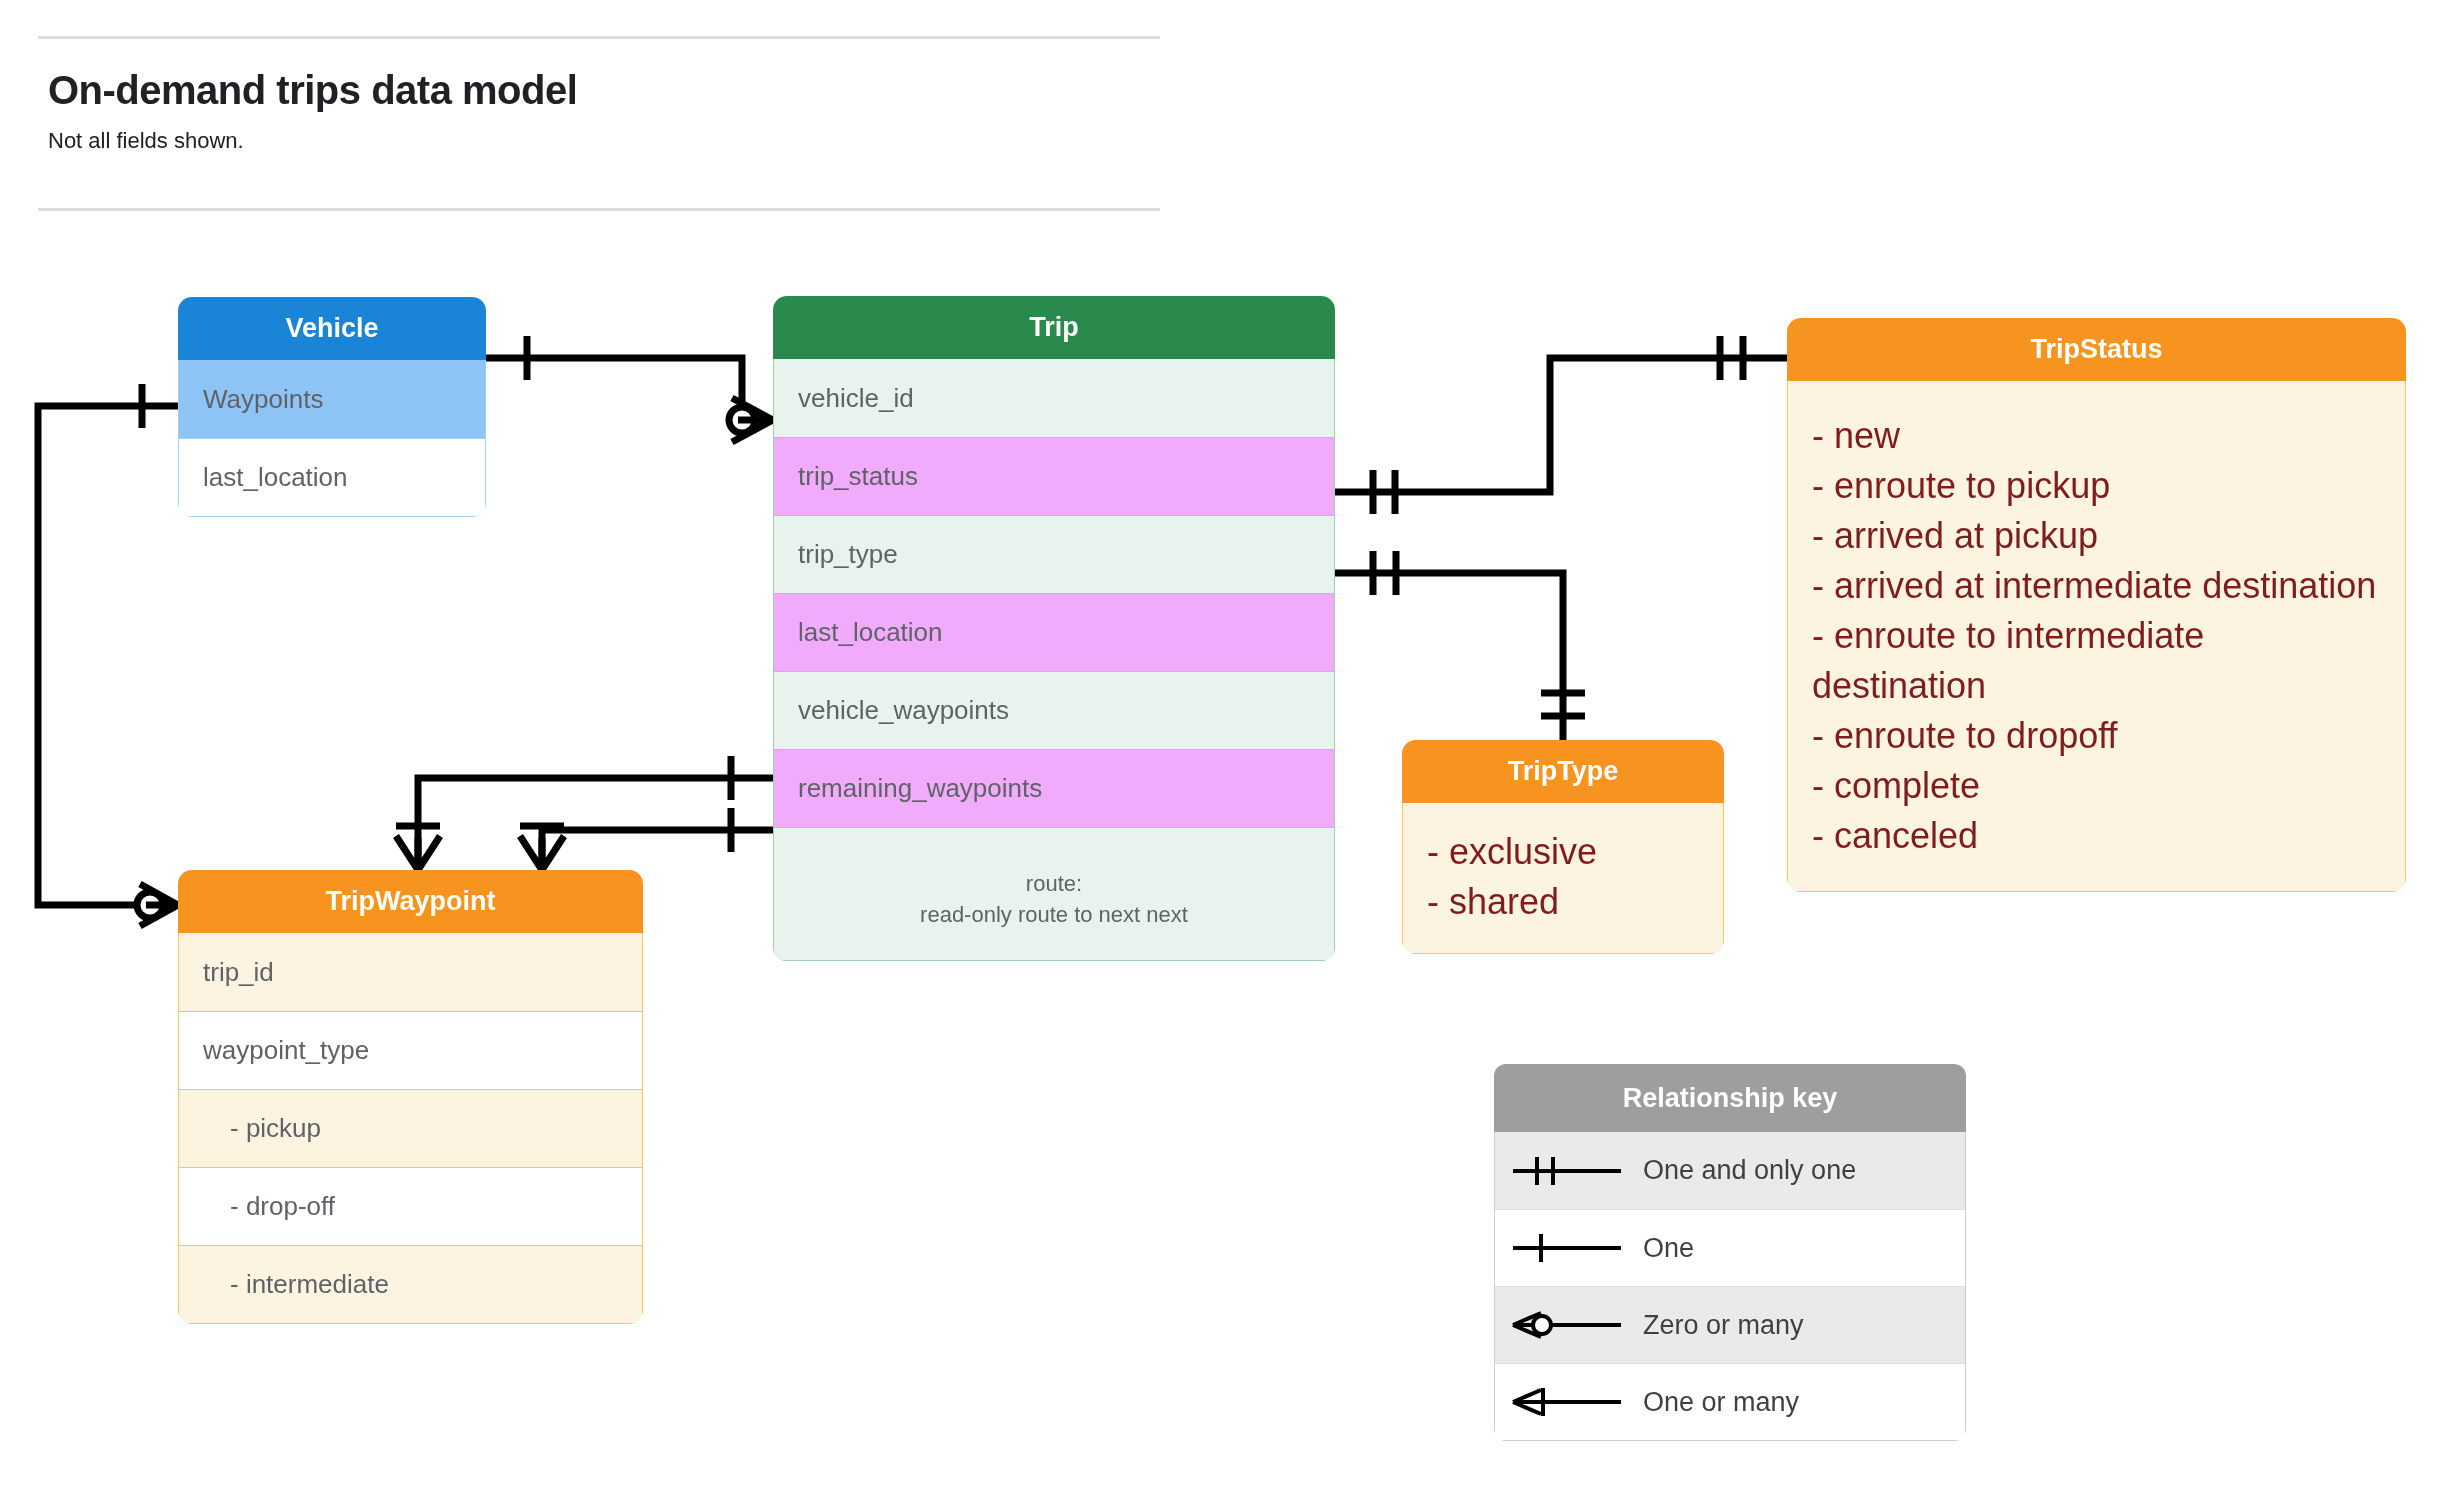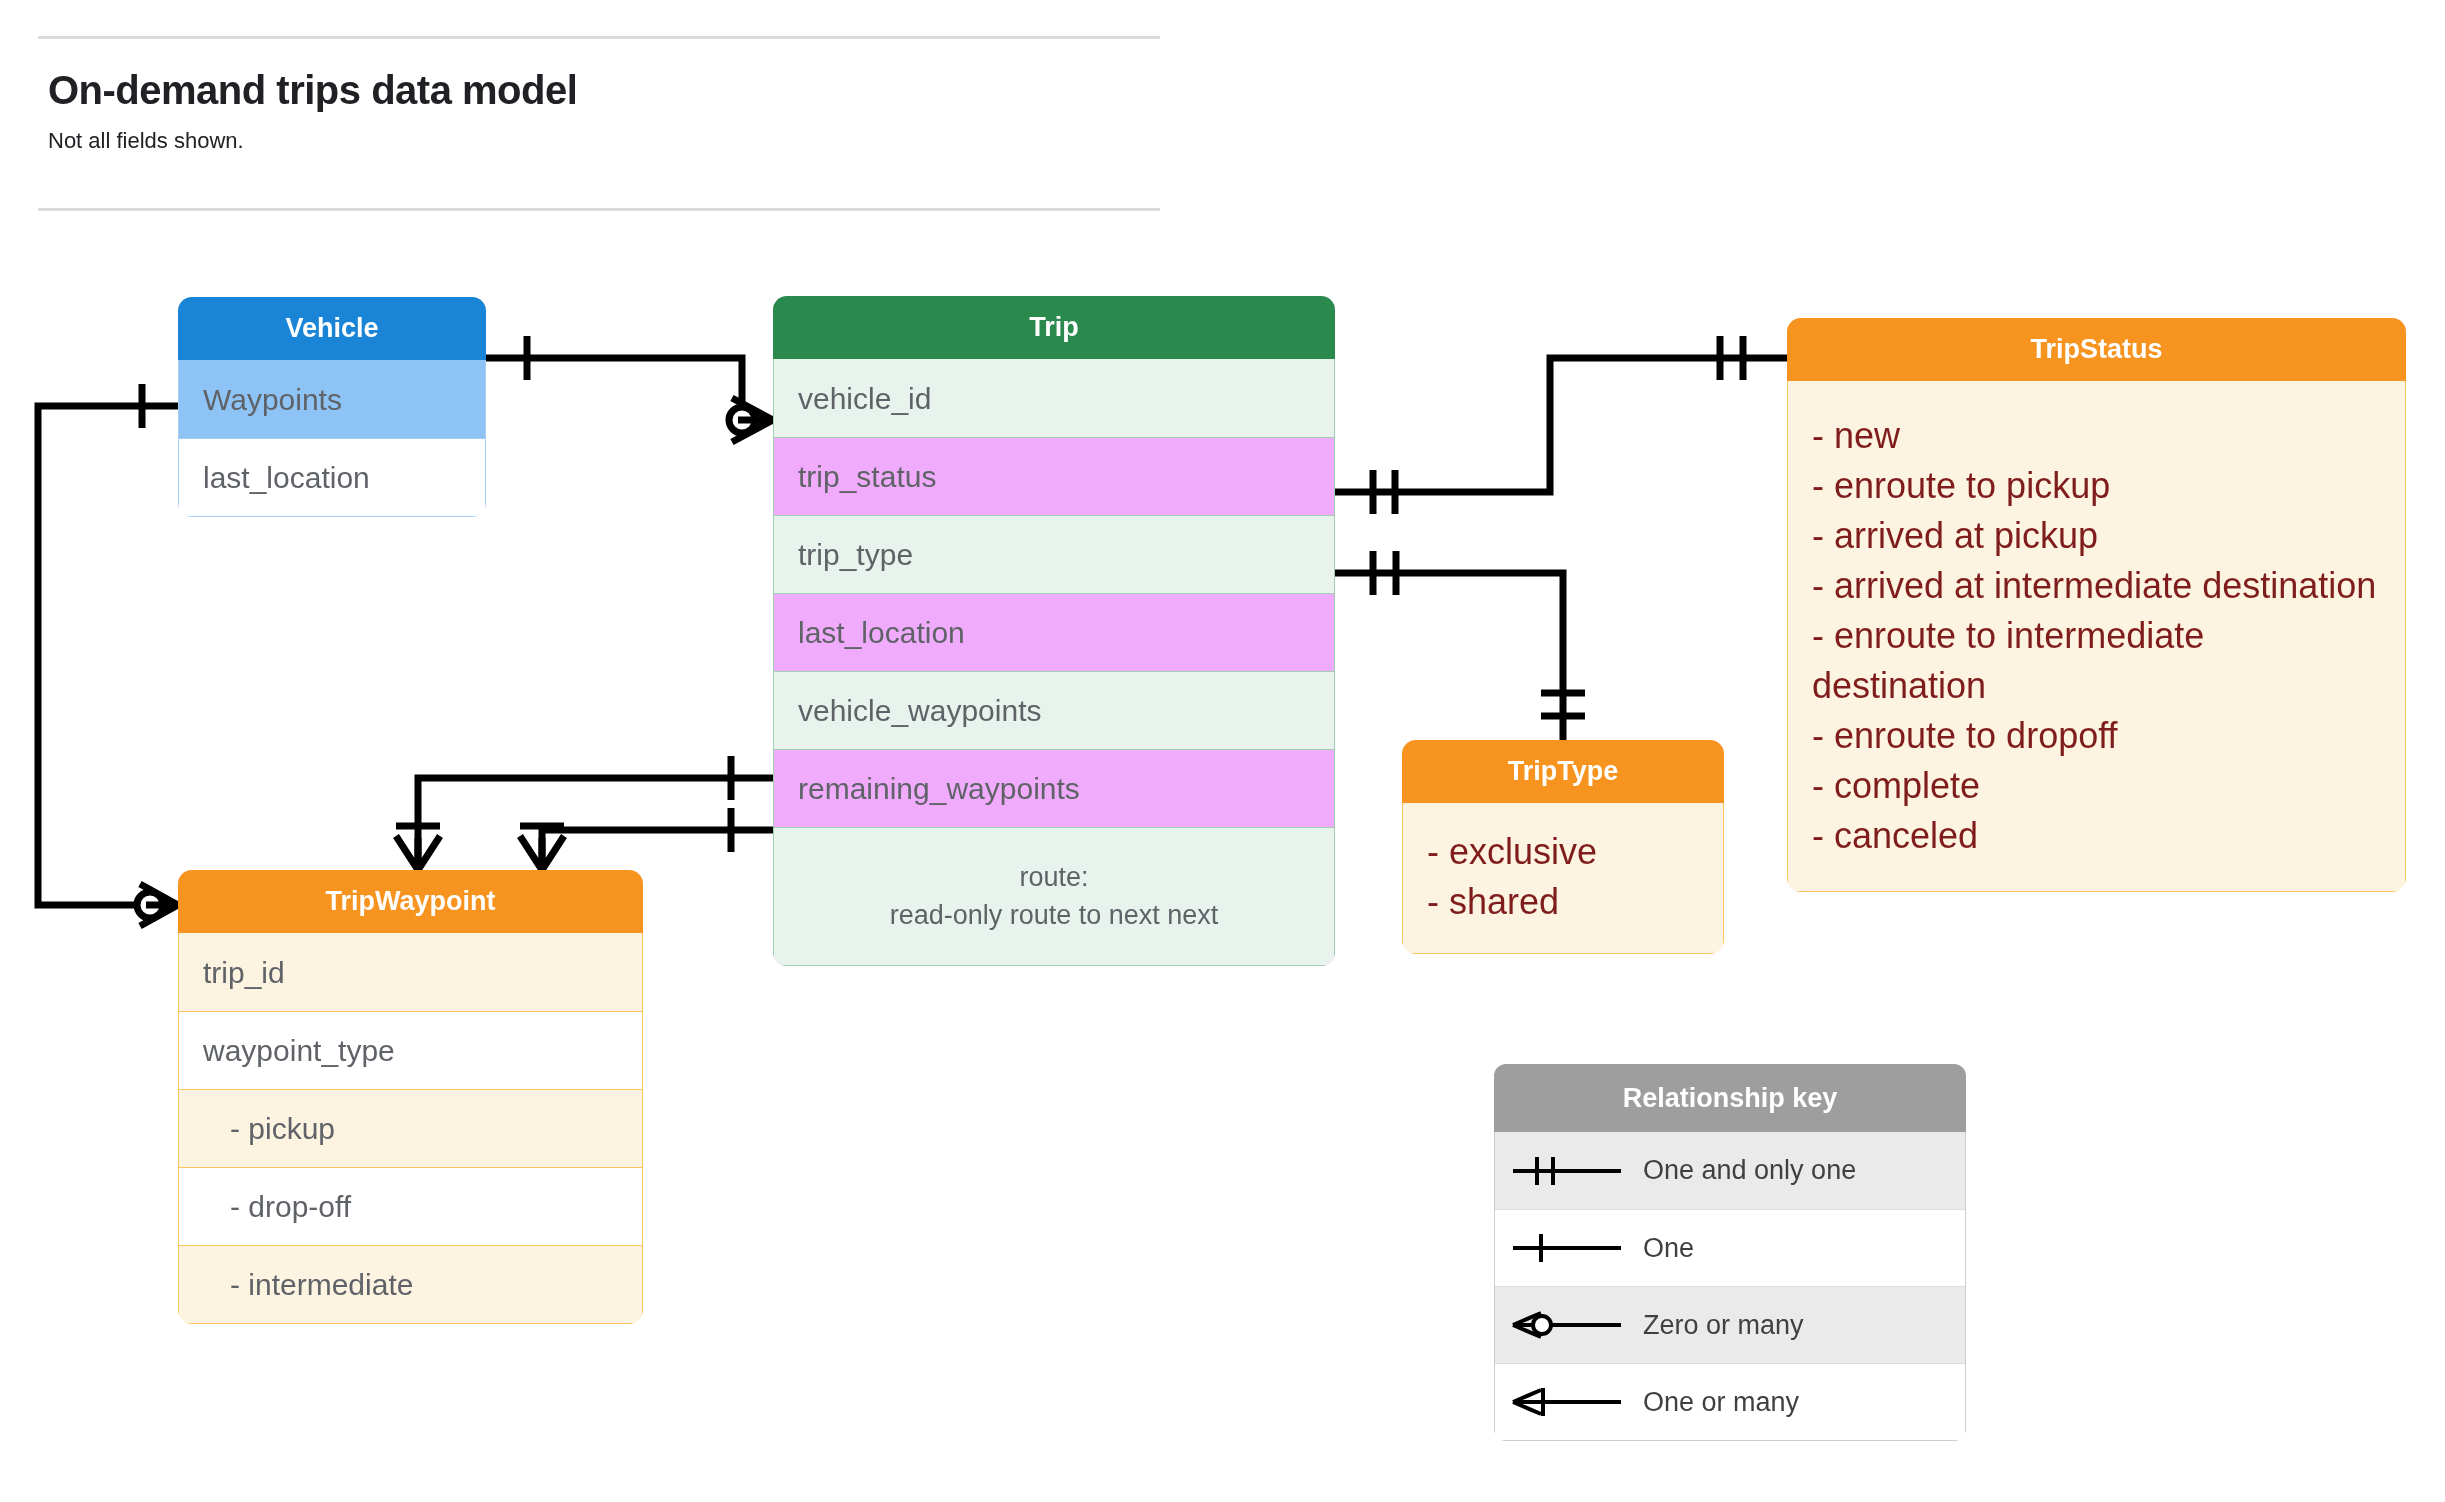--- a/index.html
+++ b/index.html
@@ -27,21 +27,21 @@
   }
 
   
   .entity { position: absolute; border-radius: 14px; overflow: hidden; }
   .entity-header {
     height: 63px; line-height: 63px; text-align: center;
     color: #ffffff; font-size: 27px; font-weight: 700;
   }
   .entity-body { border-style: solid; border-width: 0 1.5px 1.5px 1.5px; }
   .row {
-    padding: 0 24px; font-size: 30px; color: #5f6368;
+    padding: 0 24px; font-size: 26px; color: #5f6368;
     border-top: 1.5px solid transparent; display: flex; align-items: center;
   }
   .row.h-78 { height: 78px; }
   .enum-row { padding: 0 24px; font-size: 36px; color: #7f1d1d; }
 
   
   #entity-vehicle { left: 178px; top: 297px; width: 308px; }
   #entity-vehicle .entity-header { background: #1a85d6; }
   #entity-vehicle .entity-body { border-color: #a6cff5; background: #ffffff; }
   #entity-vehicle .row:nth-child(1) { background: #8ec3f5; border-top-color: #8ec3f5; }
@@ -49,21 +49,21 @@
 
   
   #entity-trip { left: 773px; top: 296px; width: 562px; }
   #entity-trip .entity-header { background: #2a8a4e; }
   #entity-trip .entity-body { border-color: #9ed0b1; background: #f0abfc; text-align: center; }
   #entity-trip .row.alt { background: #e7f3ec; }
   #entity-trip .row { border-top-color: #9ed0b1; }
   #entity-trip .row:first-child { border-top-color: transparent; }
   #trip-route {
     background: #e7f3ec; border-top: 1.5px solid #9ed0b1;
-    padding: 30px 24px 30px 24px; font-size: 27px; color: #5f6368; line-height: 1.42;
+    padding: 40px 24px 30px 24px; font-size: 22px; color: #5f6368; line-height: 1.42;
   }
 
   
   #entity-tripstatus { left: 1787px; top: 318px; width: 619px; }
   #entity-tripstatus .entity-header { background: #f79420; }
   #entity-tripstatus .entity-body {
     border-color: #fbc55e; background: #fdf3e1; padding: 30px 0 30px 0;
   }
   #entity-tripstatus .enum-row { line-height: 50px; }
 

